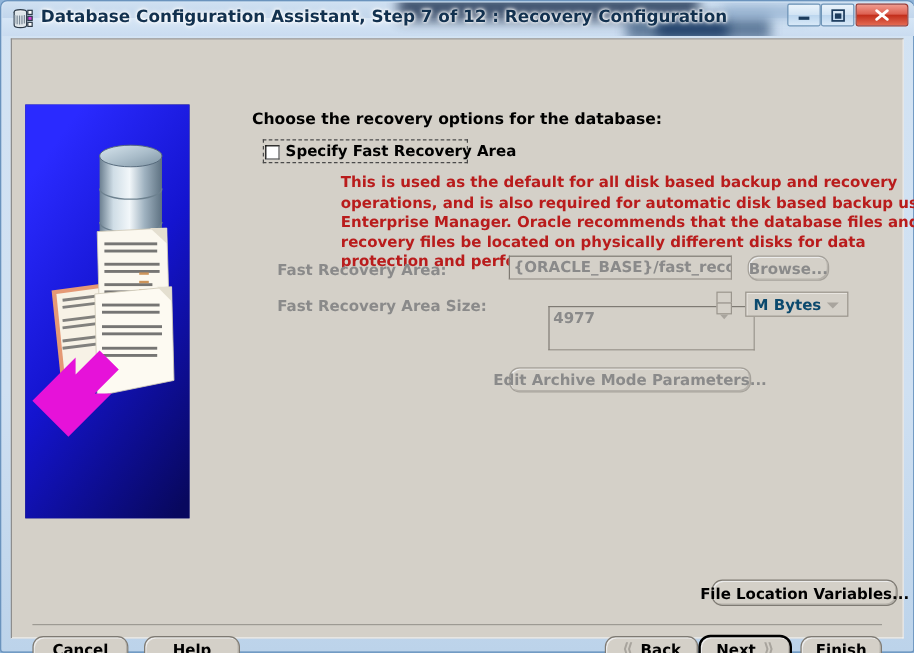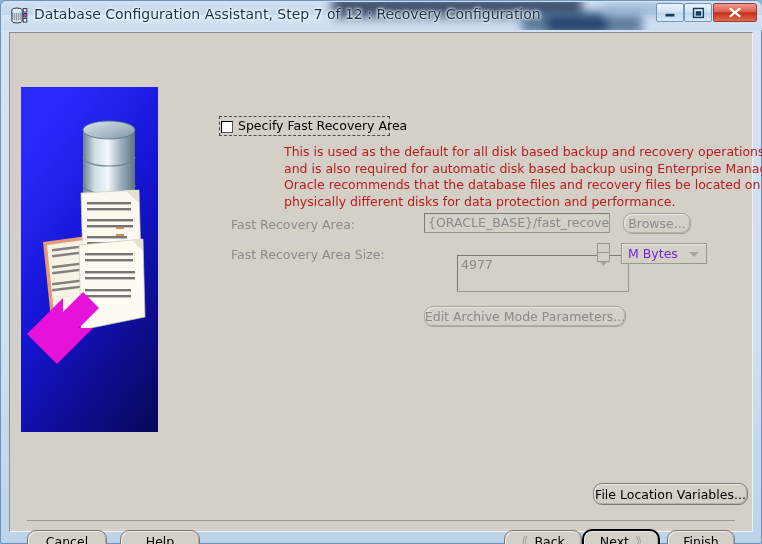--- a/index.html
+++ b/index.html
@@ -11,20 +11,21 @@
   body { background: #8fb4d9; }
 
   
   #window {
     position: absolute; left: 0; top: 0;
     width: 762px; height: 544px;
     box-sizing: border-box;
     background: linear-gradient(to bottom, #d3e3f3 0%, #cfe0f2 60%, #bcd3ea 100%);
     border: 1px solid #6a93bd;
     border-radius: 6px 6px 3px 3px;
+    font-weight: bold;
   }
   
   #glass-blur {
     position: absolute; left: 1px; top: 1px;
     width: 760px; height: 28px;
     overflow: hidden; border-radius: 5px 5px 0 0;
     background: linear-gradient(to bottom, #cfe0f1 0%, #c2d6ec 45%, #d6e6f6 46%, #cadcf0 100%);
   }
   .blurpatch { position: absolute; filter: blur(5px); opacity: .85; }
 
@@ -198,21 +199,21 @@
   
   #dd-units {
     position: absolute; left: 611px; top: 210px; width: 86px; height: 21px;
     box-sizing: border-box;
     background: #d4d0c8;
     border: 1px solid #9a958d;
     box-shadow: inset 1px 1px 0 #e8e5e0;
   }
   #dd-units .ddtext {
     position:absolute; left: 6px; top: 2px;
-    font-size: 12.5px; color:#6d28d9; white-space:nowrap;
+    font-size: 12.5px; color:#0c4a6e; white-space:nowrap;
     font-family: "DejaVu Sans", sans-serif;
   }
   #dd-units .ddarrow {
     position:absolute; right: 7px; top: 8px;
     width: 0; height: 0;
     border-left: 5px solid transparent;
     border-right: 5px solid transparent;
     border-top: 5px solid #a9a59e;
   }
 </style>
@@ -346,20 +347,21 @@
         </g>
 
         <g>
           <path d="M6,247 L42,211 L42,225 L62,205 L78,221 L58,241 L72,241 L36,277 Z" fill="#e612d9"></path>
         </g>
       </svg>
     </div>
 
     <div id="content">
 
+      <div class="lbl" id="heading">Choose the recovery options for the database:</div>
 
       <div id="focusbox"></div>
       <div class="cbrow" id="cb-specify">
         <span class="cbox"></span>
         <span class="cbtext">Specify Fast Recovery Area</span>
       </div>
 
       <div id="desc">This is used as the default for all disk based backup and recovery operations, and is also required for automatic disk based backup using Enterprise Manager. Oracle recommends that the database files and recovery files be located on physically different disks for data protection and performance.</div>
 
       <div class="lbl dim" id="lbl-fra">Fast Recovery Area:</div>

